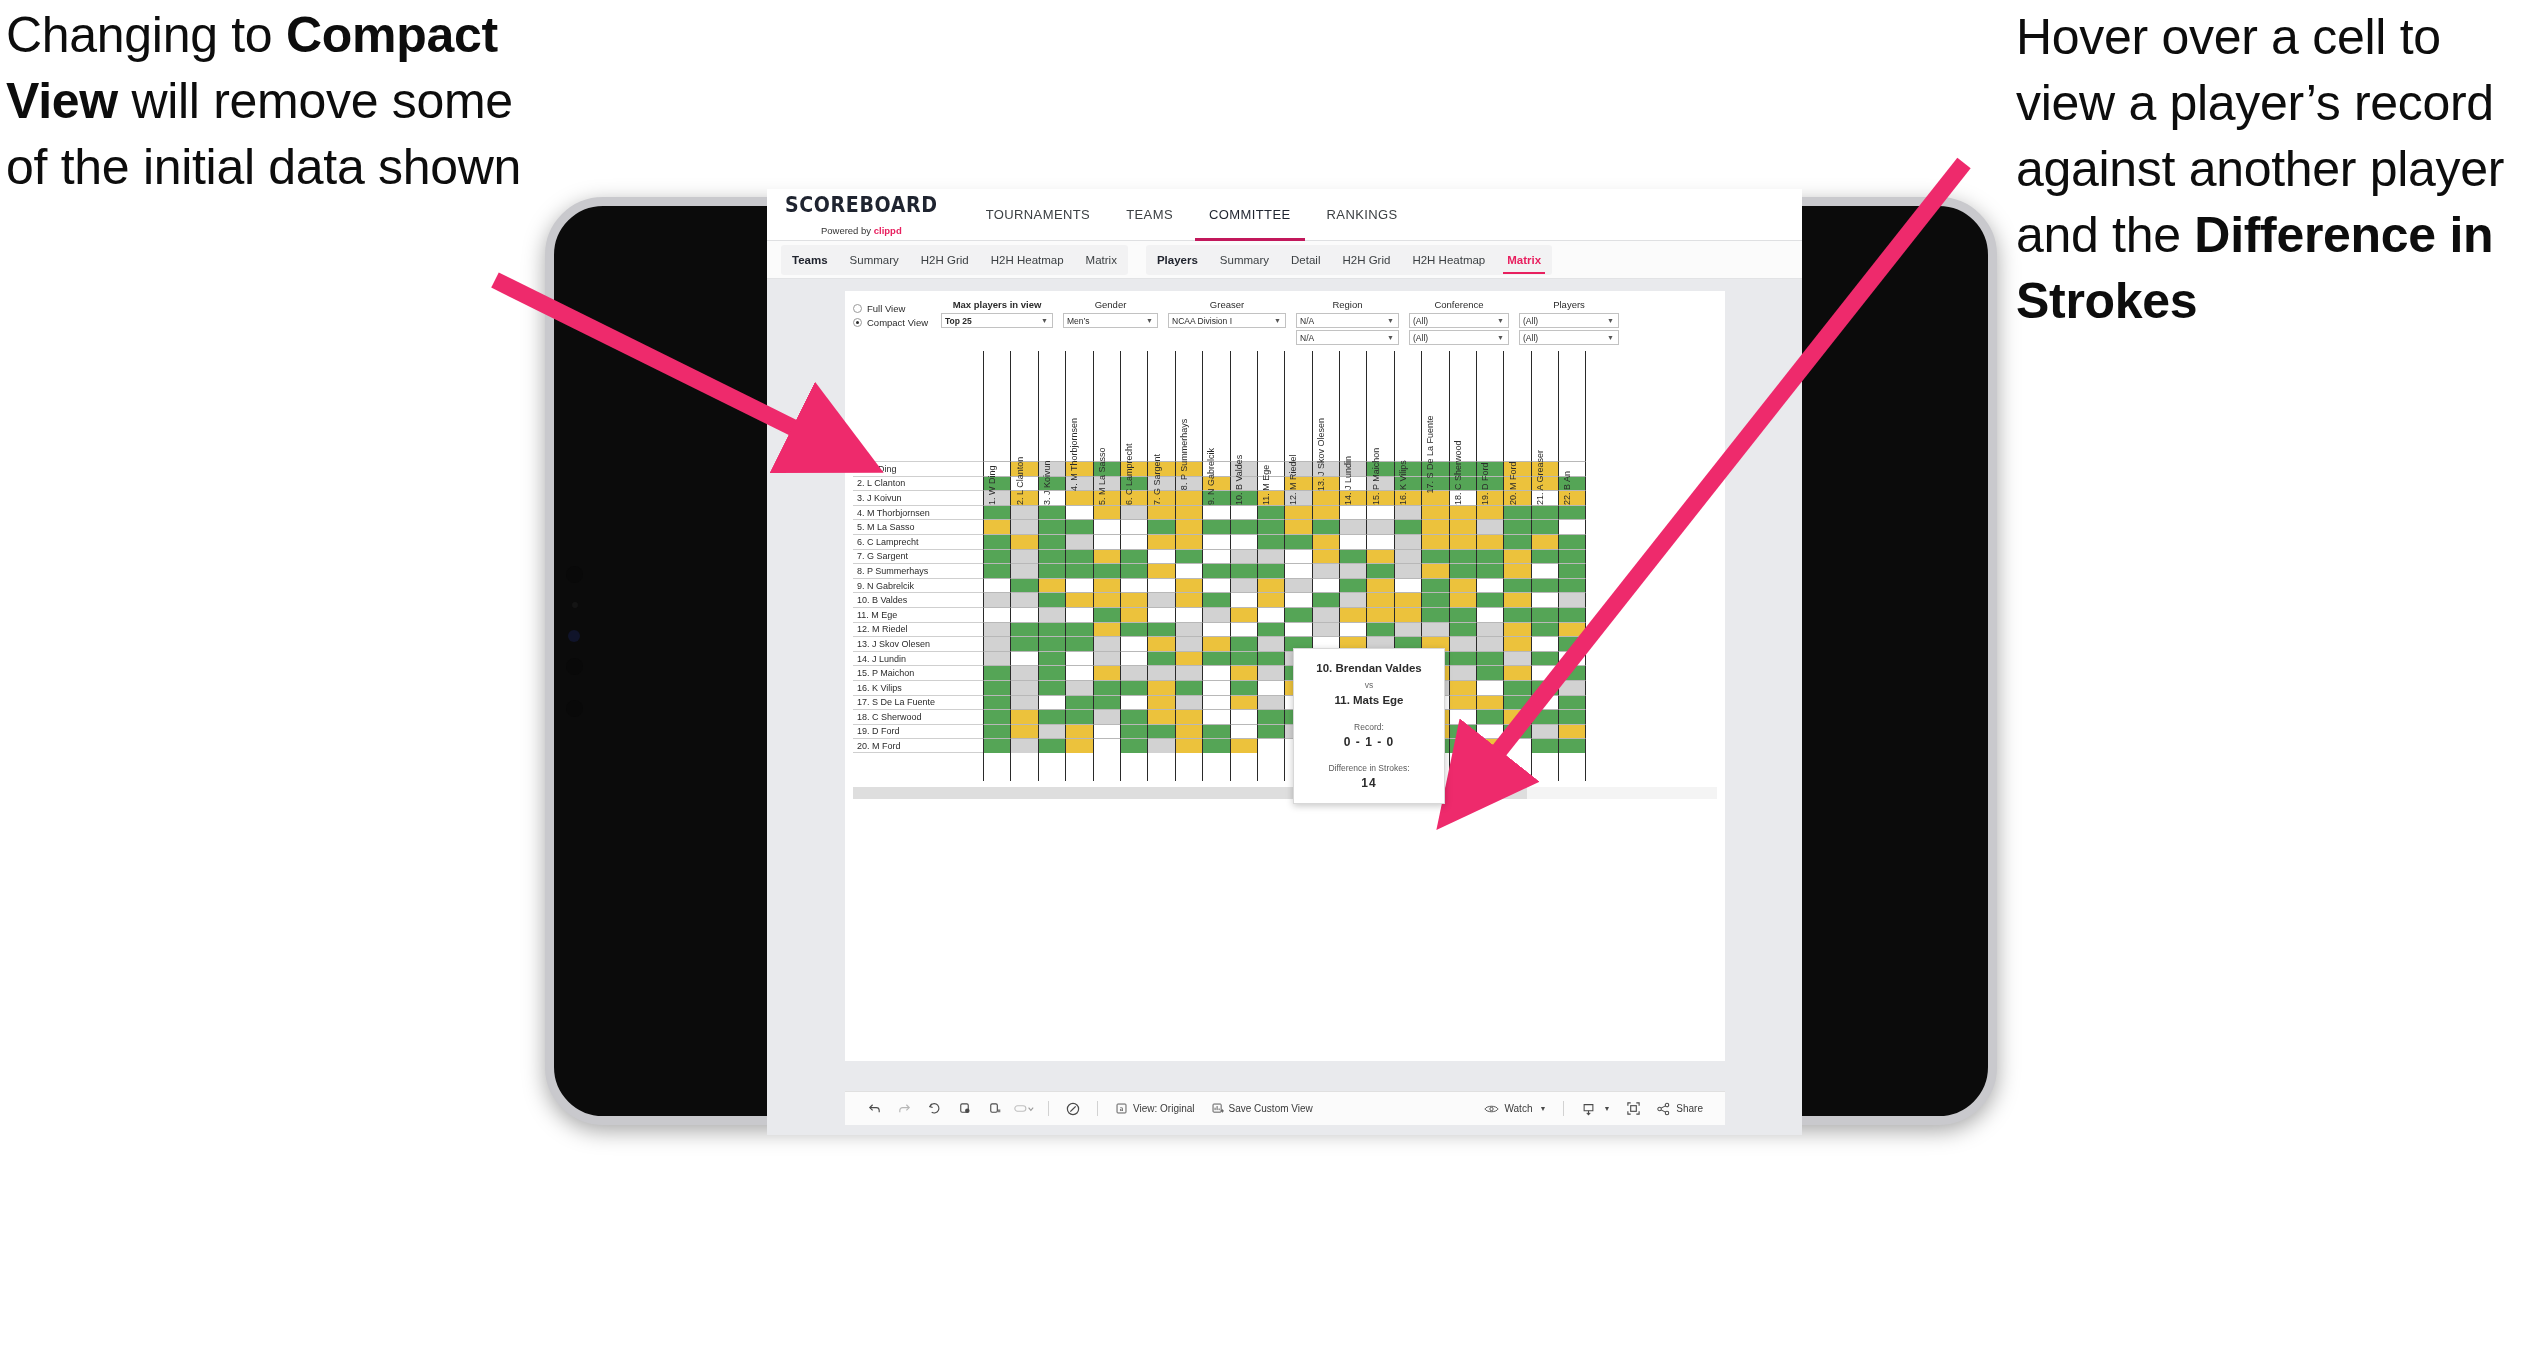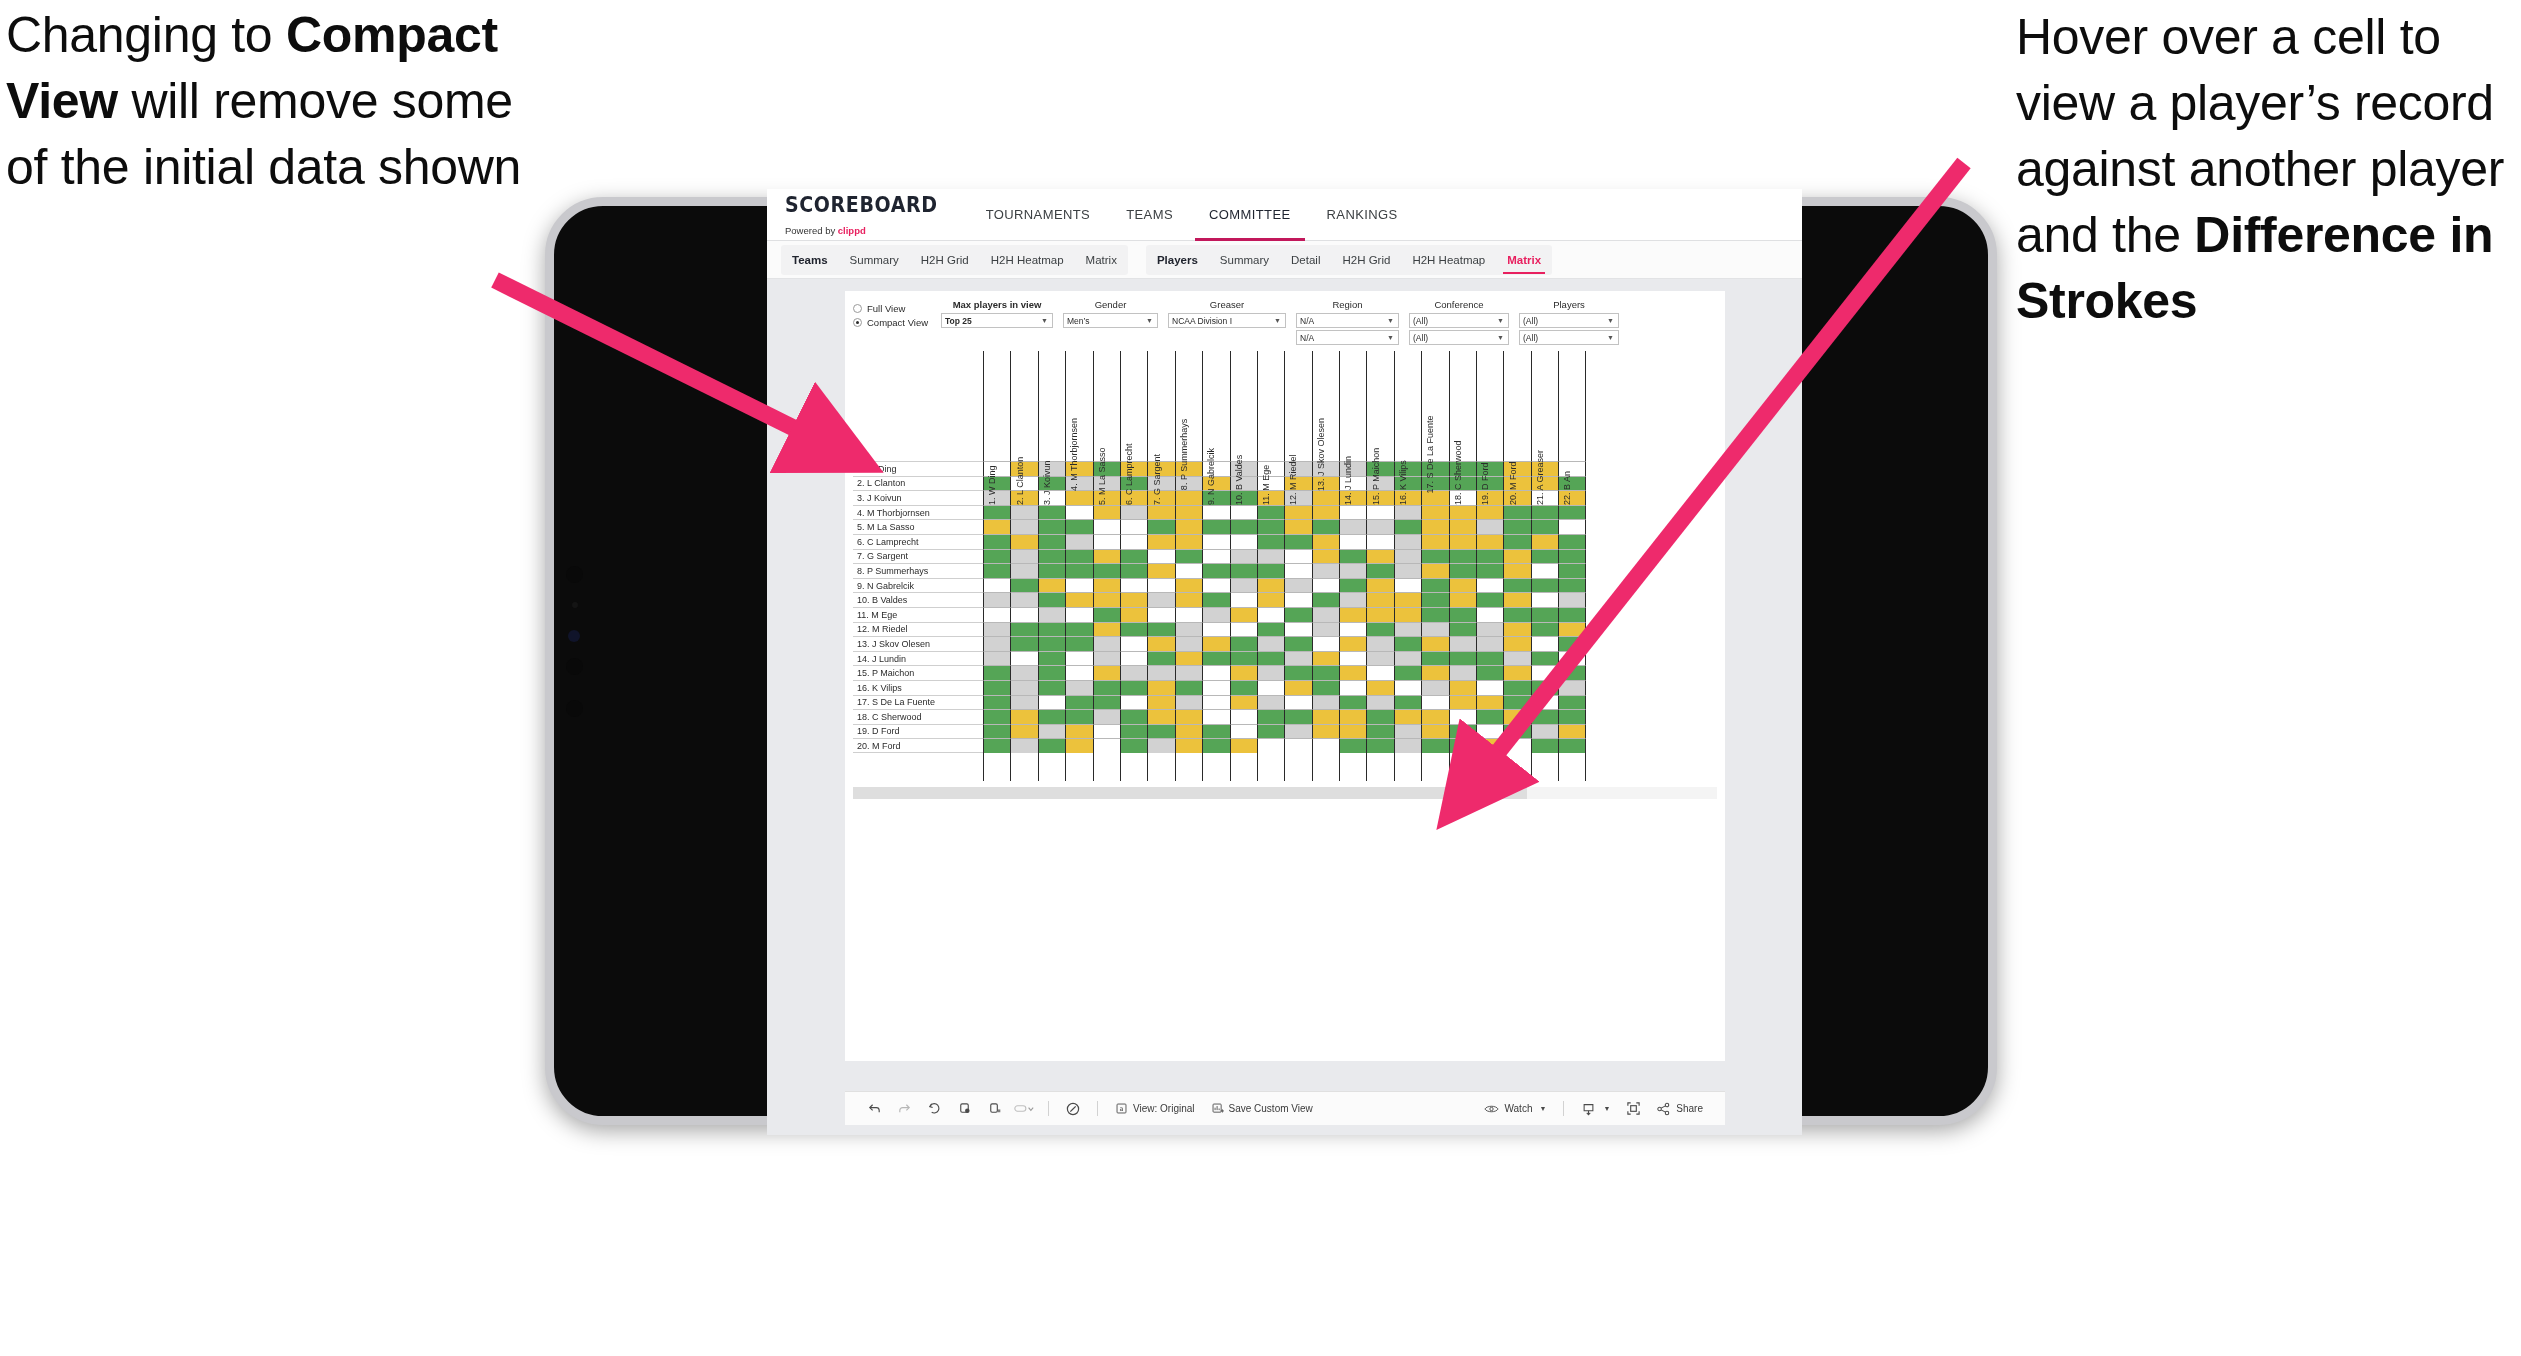--- a/index.html
+++ b/index.html
@@ -59,21 +59,21 @@
     border-bottom:1px solid #dfe0e2;
     display:flex; align-items:stretch; padding-left:18px;
     position:relative;
   }
   #brand { display:flex; flex-direction:column; justify-content:center; padding-right:30px; }
   #brand-title {
     font-size:19px; font-weight:bold; color:#1f2430;
     letter-spacing:0.6px; font-family:"DejaVu Sans", sans-serif;
     transform:scaleY(1.12); transform-origin:left center;
   }
-  #brand-sub { font-size:9.5px; color:#333; margin-top:10px; }
+  #brand-sub { font-size:9.5px; color:#333; margin-top:10px;text-align:center; }
   #brand-sub .pink { color:#e8205f; font-weight:bold; }
   .topnav-item {
     display:flex; align-items:center; padding:0 18px;
     font-size:13px; color:#3c4043; letter-spacing:.4px;
     position:relative; cursor:pointer;
   }
   .topnav-item.active { color:#1f2430; }
   .topnav-item.active::after {
     content:""; position:absolute; left:4px; right:4px; bottom:-1px;
     height:3px; background:#c2185b;
@@ -923,20 +923,29 @@
               <div class="tick"></div>
               <div class="tick"></div>
               <div class="tick"></div>
               <div class="tick"></div>
               <div class="tick"></div>
               <div class="tick"></div>
               <div class="tick"></div>
               <div class="tick"></div>
             </div>
 
+          <div id="tooltip">
+            <div class="tt-name">10. Brendan Valdes</div>
+            <div class="tt-vs">vs</div>
+            <div class="tt-name">11. Mats Ege</div>
+            <div class="tt-lbl">Record:</div>
+            <div class="tt-val">0 - 1 - 0</div>
+            <div class="tt-lbl">Difference in Strokes:</div>
+            <div class="tt-val">14</div>
+          </div>
         </div>
 
         <div id="hscroll">
           <div id="hscroll-thumb"></div>
         </div>
       </div>
 
       <div id="toolbar">
         <div class="tb-ico">
           <svg width="15" height="15" viewBox="0 0 16 16" fill="none" stroke="#4a4a4a" stroke-width="1.2">

